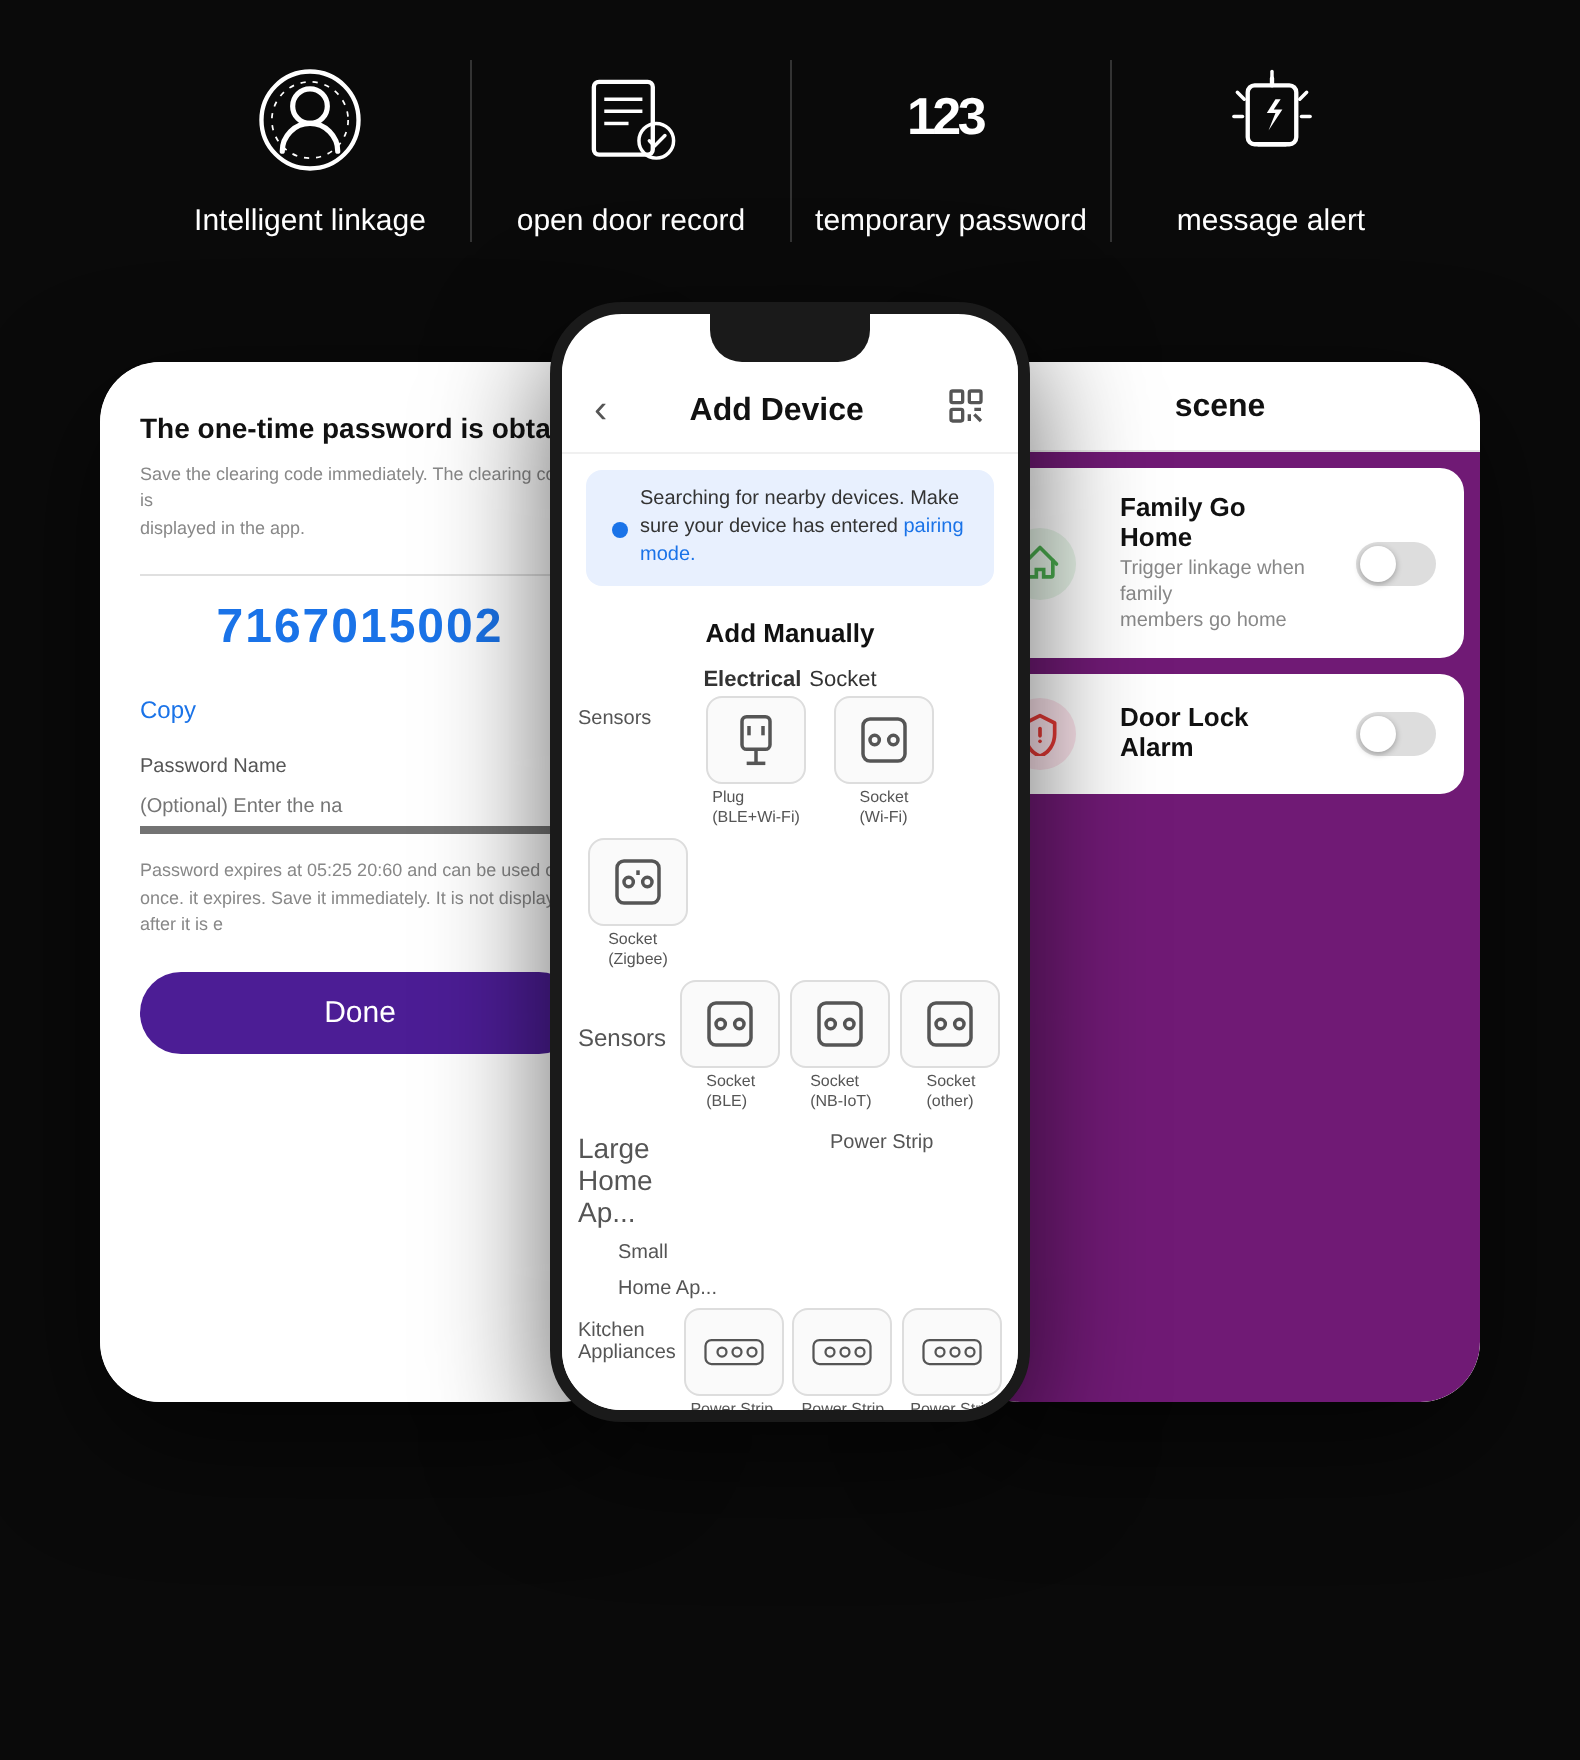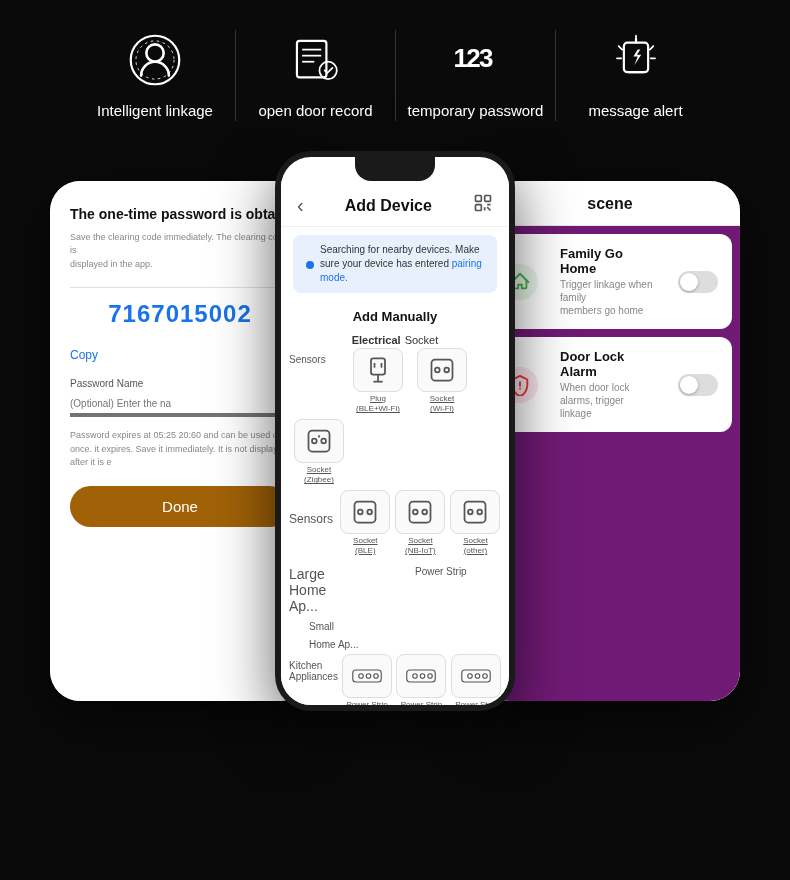--- a/index.html
+++ b/index.html
@@ -154,21 +154,21 @@
       outline: none;
     }
     .otp-expiry {
       font-size: 9px;
       color: #888;
       line-height: 1.5;
       margin-bottom: 16px;
     }
     .otp-done-btn {
       width: 100%;
-      background: #a16207;
+      background: #4c1d95;
       color: #fff;
       border: none;
       border-radius: 24px;
       padding: 12px;
       font-size: 15px;
       font-weight: 500;
       cursor: pointer;
       text-align: center;
     }
 
@@ -258,23 +258,22 @@
       border: 1px solid #ddd;
       border-radius: 8px;
       display: flex;
       align-items: center;
       justify-content: center;
       background: #fafafa;
     }
     .device-label {
       font-size: 8px;
       color: #555;
-      text-align: center;
+      text-align: left;
       line-height: 1.3;
-      text-decoration: underline;
     }
 
     
     .phone-right-inner {
       height: 100%;
       background: #701a75;
       border-radius: 30px;
       display: flex;
       flex-direction: column;
     }
@@ -665,21 +664,20 @@
         <div class="scene-item">
           <div class="scene-icon scene-icon-red">
             <svg width="22" height="22" viewBox="0 0 24 24" fill="none">
               <path d="M12 2L4 6v6c0 5.5 3.4 10.7 8 12 4.6-1.3 8-6.5 8-12V6l-8-4z" stroke="#e53935" stroke-width="2" stroke-linecap="round" stroke-linejoin="round"></path>
               <line x1="12" y1="9" x2="12" y2="13" stroke="#e53935" stroke-width="2" stroke-linecap="round"></line>
               <circle cx="12" cy="16" r="1" fill="#e53935"></circle>
             </svg>
           </div>
           <div class="scene-text">
             <div class="scene-title">Door Lock Alarm</div>
-            <div class="scene-subtitle">When door lock alarms, trigger<br>linkage</div>
           </div>
           <div class="toggle">
             <div class="toggle-knob"></div>
           </div>
         </div>
 
       </div>
     </div>
   </div>
 

